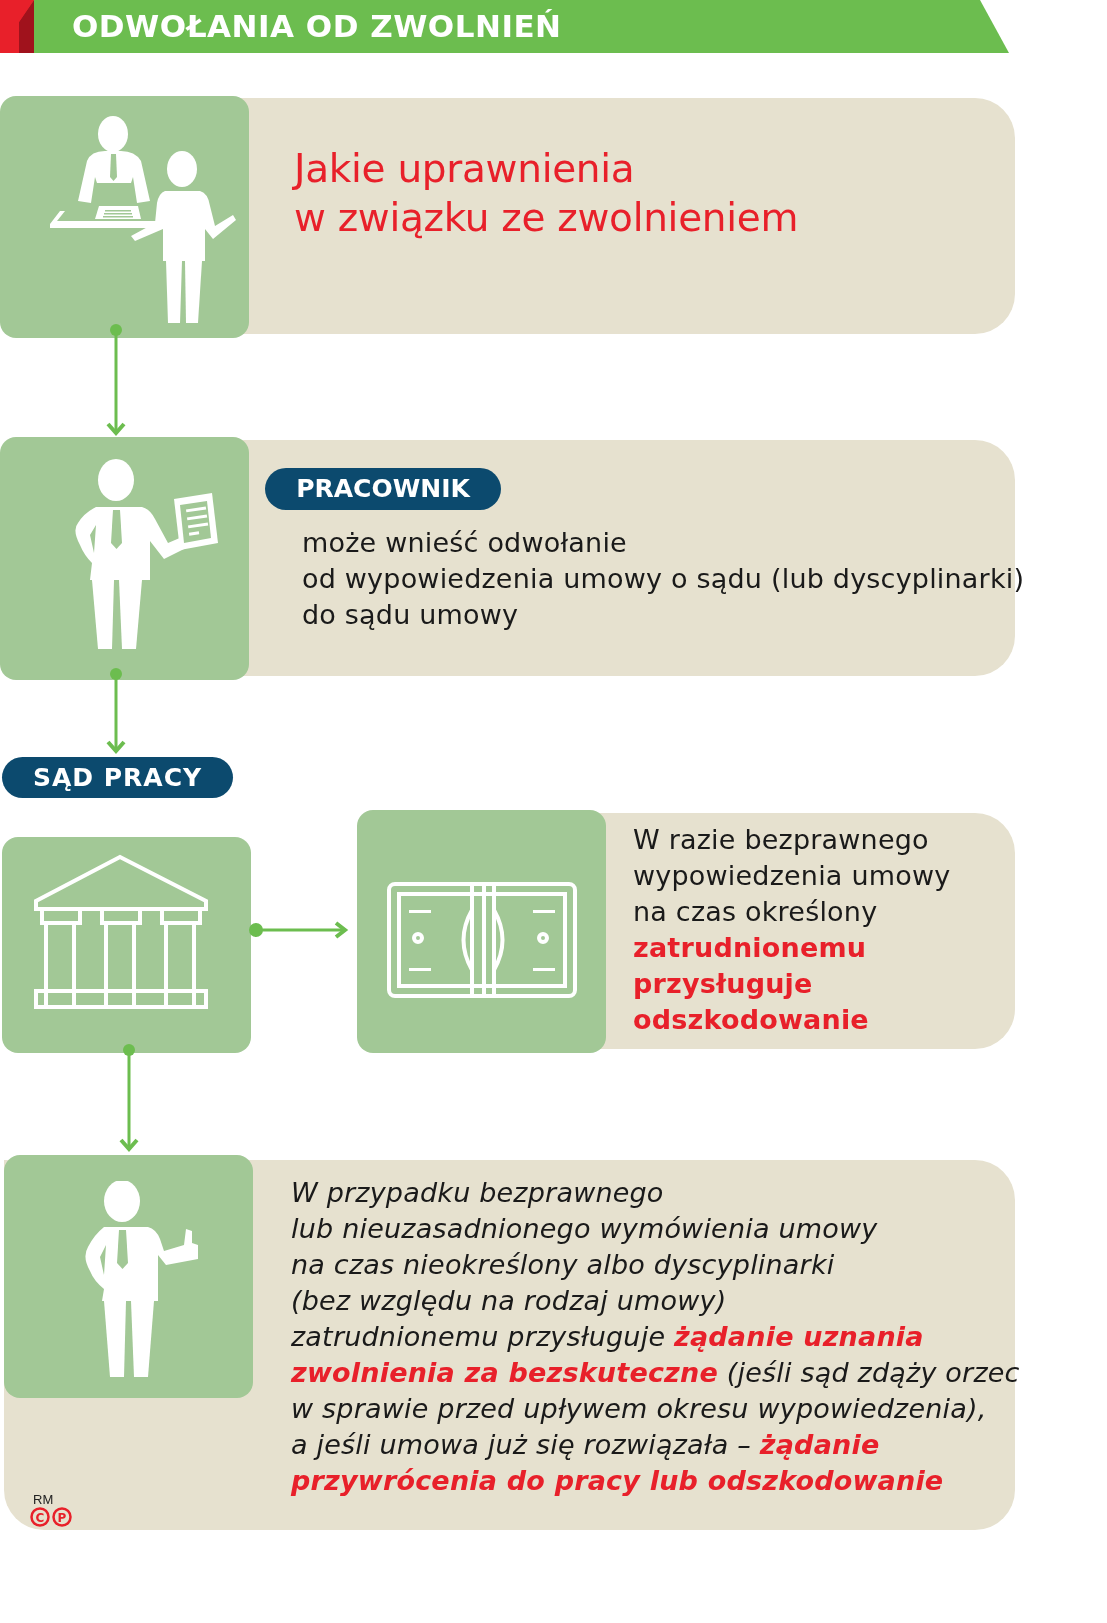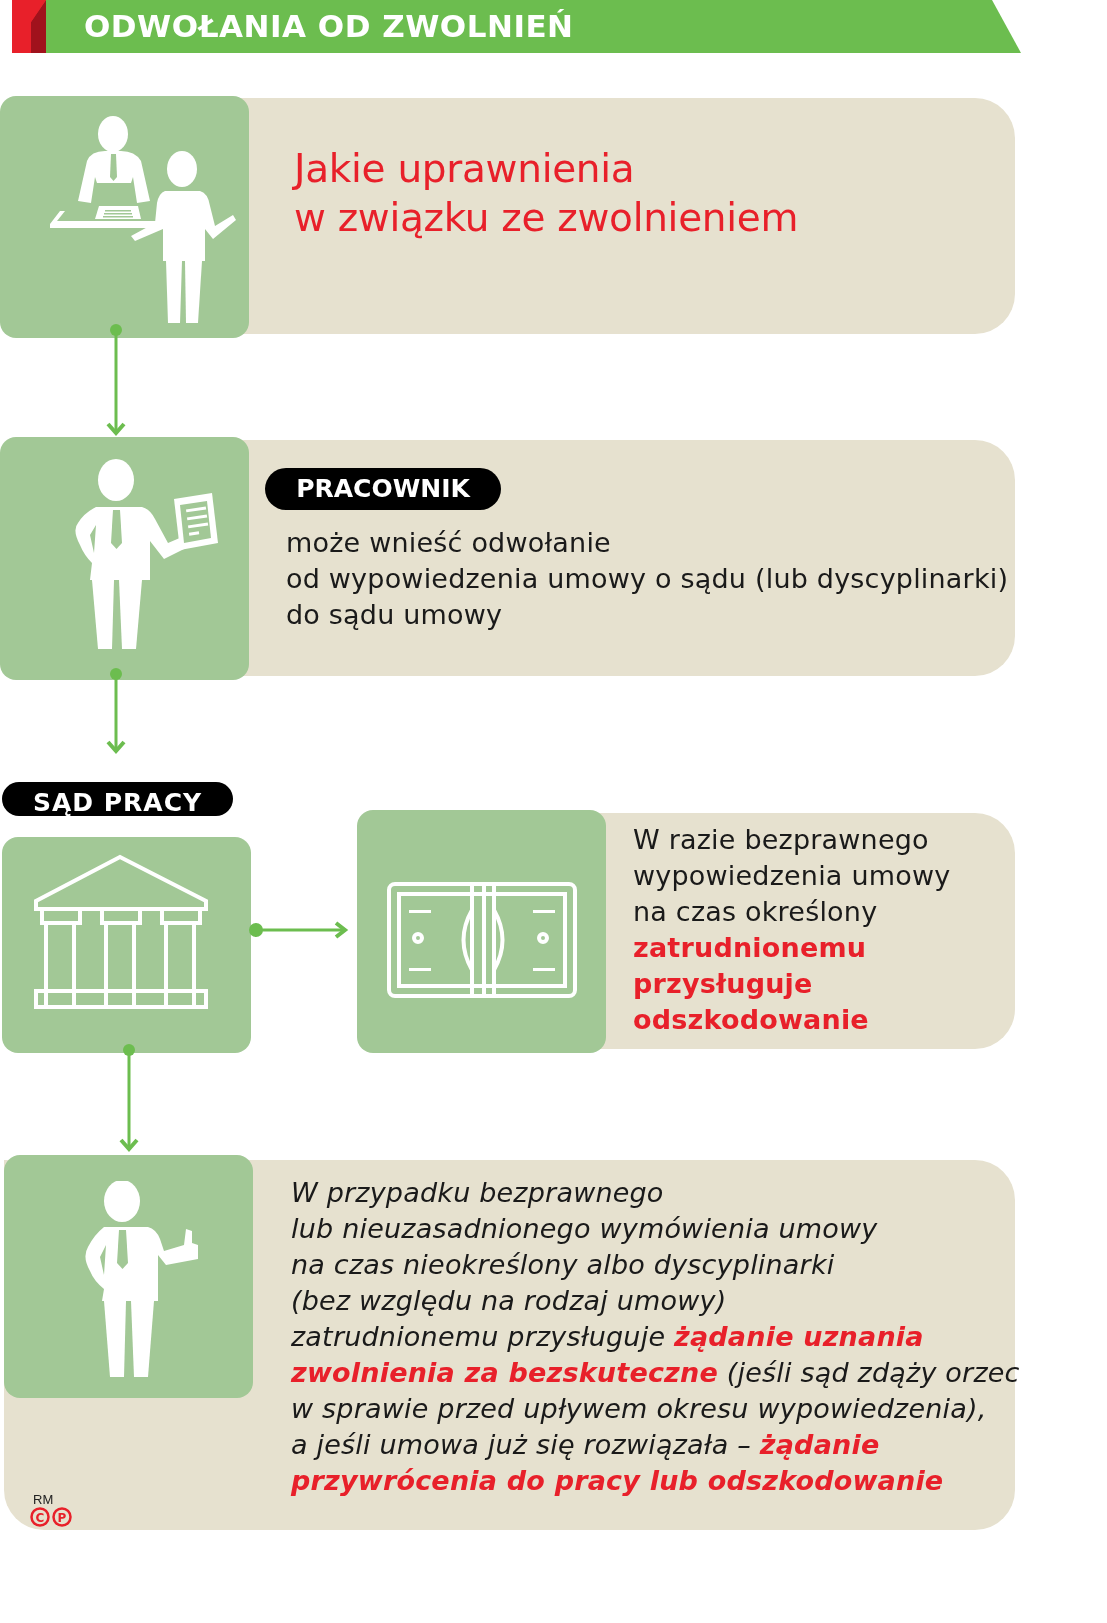--- a/index.html
+++ b/index.html
@@ -1,32 +1,32 @@
 <!DOCTYPE html>
 <html><head>
   <meta charset="utf-8">
   <style>
     html, body { margin: 0; padding: 0; background: #ffffff; }
     body { width: 1107px; height: 1623px; position: relative; overflow: hidden;
            font-family: "Liberation Sans", "DejaVu Sans", sans-serif; color: #1a1a1a; }
 
     
-    .banner { position: absolute; left: 12px; top: 0; width: 1040px; height: 53px; }
+    .banner { position: absolute; left: 0; top: 0; width: 1040px; height: 53px; }
     .banner svg { position: absolute; left: 0; top: 0; }
     .banner-title { position: absolute; left: 72px; top: 8px; font-size: 31px; font-weight: bold;
                     color: #ffffff; letter-spacing: 0.5px; font-family: "DejaVu Sans", sans-serif; }
 
     .beige { position: absolute; background: #e6e1cf; border-radius: 40px; }
     .green { position: absolute; background: #a2c896; border-radius: 16px; }
     .icon-wrap { position: absolute; }
 
     .headline { position: absolute; left: 294px; top: 144px; color: #e8202a; font-weight: normal;
                 font-size: 39px; line-height: 49px; font-family: "DejaVu Sans", sans-serif; letter-spacing: -0.3px; }
 
-    .pill { position: absolute; background: #000000; color: #fff; font-weight: bold;
+    .pill { position: absolute; background: #0c4a6e; color: #fff; font-weight: bold;
             border-radius: 22px; text-align: center; font-family: "DejaVu Sans", sans-serif; }
 
     .body-text { position: absolute; font-size: 27px; line-height: 36px; color: #1a1a1a;
                  font-family: "DejaVu Sans", sans-serif; font-weight: normal; letter-spacing: 0.2px; }
     .body-text .red { color: #e8202a; font-weight: bold; }
     .line { display: block; white-space: nowrap; }
 
     .connector { position: absolute; }
     .rm { position: absolute; left: 33px; top: 1492px; font-size: 13px; color: #222; }
     .cp { position: absolute; left: 30px; top: 1506px; }
@@ -91,33 +91,33 @@
 
     <polygon points="124,44 162,38 168,88 130,95" fill="#fff"></polygon>
     <polygon points="130,50 157,46 161,83 134,88" fill="#a2c896"></polygon>
     <rect x="136" y="53" width="20" height="3" fill="#fff" transform="rotate(-8 146 54)"></rect>
     <rect x="137" y="61" width="20" height="3" fill="#fff" transform="rotate(-8 147 62)"></rect>
     <rect x="138" y="69" width="20" height="3" fill="#fff" transform="rotate(-8 148 70)"></rect>
     <rect x="139" y="77" width="10" height="3" fill="#fff" transform="rotate(-8 144 78)"></rect>
   </svg>
 </div>
 <div class="pill" style="left:265px; top:468px; width:236px; height:42px; line-height:42px; font-size:25px;">PRACOWNIK</div>
-<div class="body-text" style="left:286px; top:525px;">
+<div class="body-text" style="left:302px; top:525px;">
   <span class="line">może wnieść odwołanie</span>
   <span class="line">od wypowiedzenia umowy o sądu (lub dyscyplinarki)</span>
   <span class="line">do sądu umowy</span>
 </div>
 
 <svg class="connector" style="left:104px; top:666px;" width="24" height="90" viewBox="0 0 24 90">
   <circle cx="12" cy="8" r="6" fill="#6cbd4f"></circle>
   <rect x="10.5" y="8" width="3" height="78" fill="#6cbd4f"></rect>
   <polyline points="4,76 12,85 20,76" fill="none" stroke="#6cbd4f" stroke-width="4"></polyline>
 </svg>
 
-<div class="pill" style="left:2px; top:757px; width:231px; height:34px; line-height:41px; font-size:25px; letter-spacing:1px;margin-top:25px;">SĄD PRACY</div>
+<div class="pill" style="left:2px; top:757px; width:231px; height:41px; line-height:41px; font-size:25px; letter-spacing:1px;">SĄD PRACY</div>
 <div class="green" style="left:2px; top:837px; width:249px; height:216px;">
   <svg class="icon-wrap" style="left:28px; top:16px;" width="185" height="160" viewBox="0 0 185 160">
     <g fill="none" stroke="#fff" stroke-width="4">
       <polygon points="90,4 176,48 176,56 6,56 6,48"></polygon>
       <rect x="12" y="56" width="38" height="14"></rect>
       <rect x="72" y="56" width="38" height="14"></rect>
       <rect x="132" y="56" width="38" height="14"></rect>
       <rect x="16" y="70" width="28" height="84"></rect>
       <rect x="76" y="70" width="28" height="84"></rect>
       <rect x="136" y="70" width="28" height="84"></rect>

